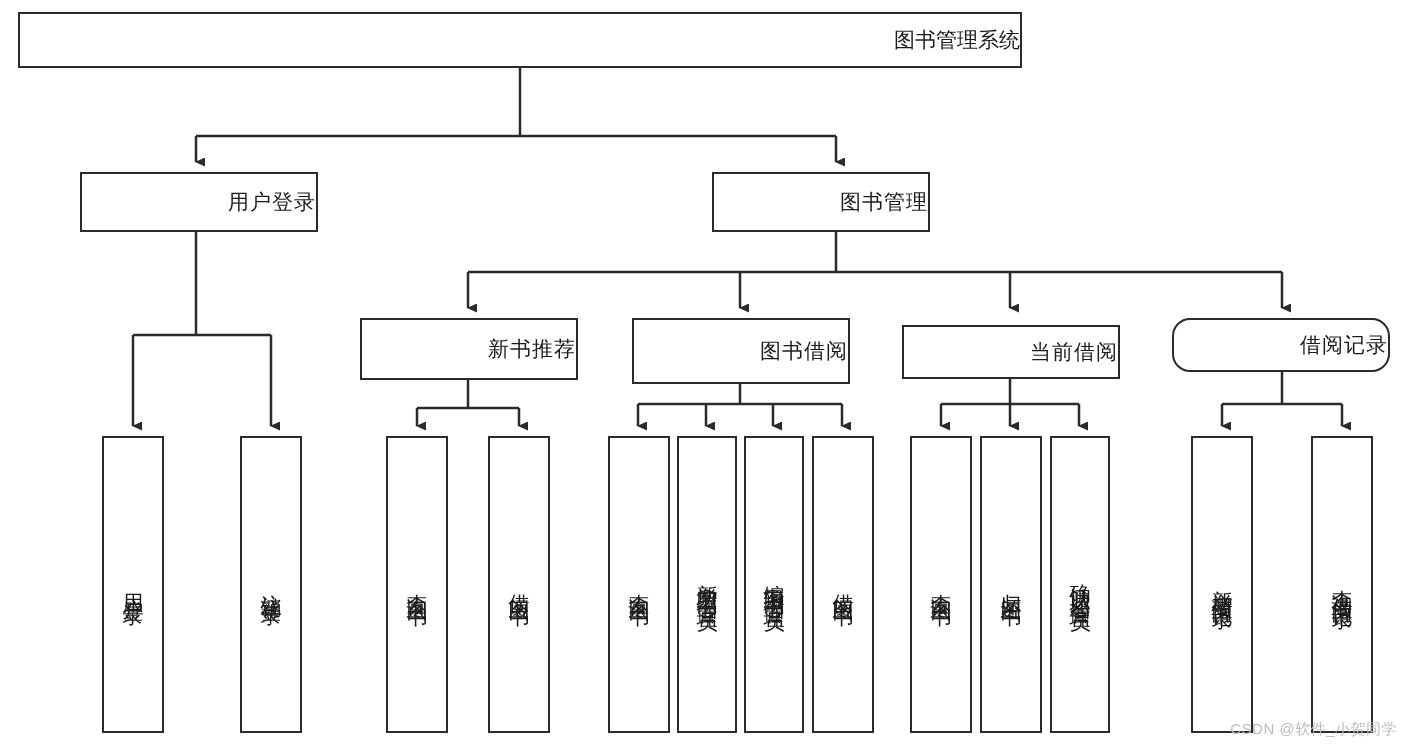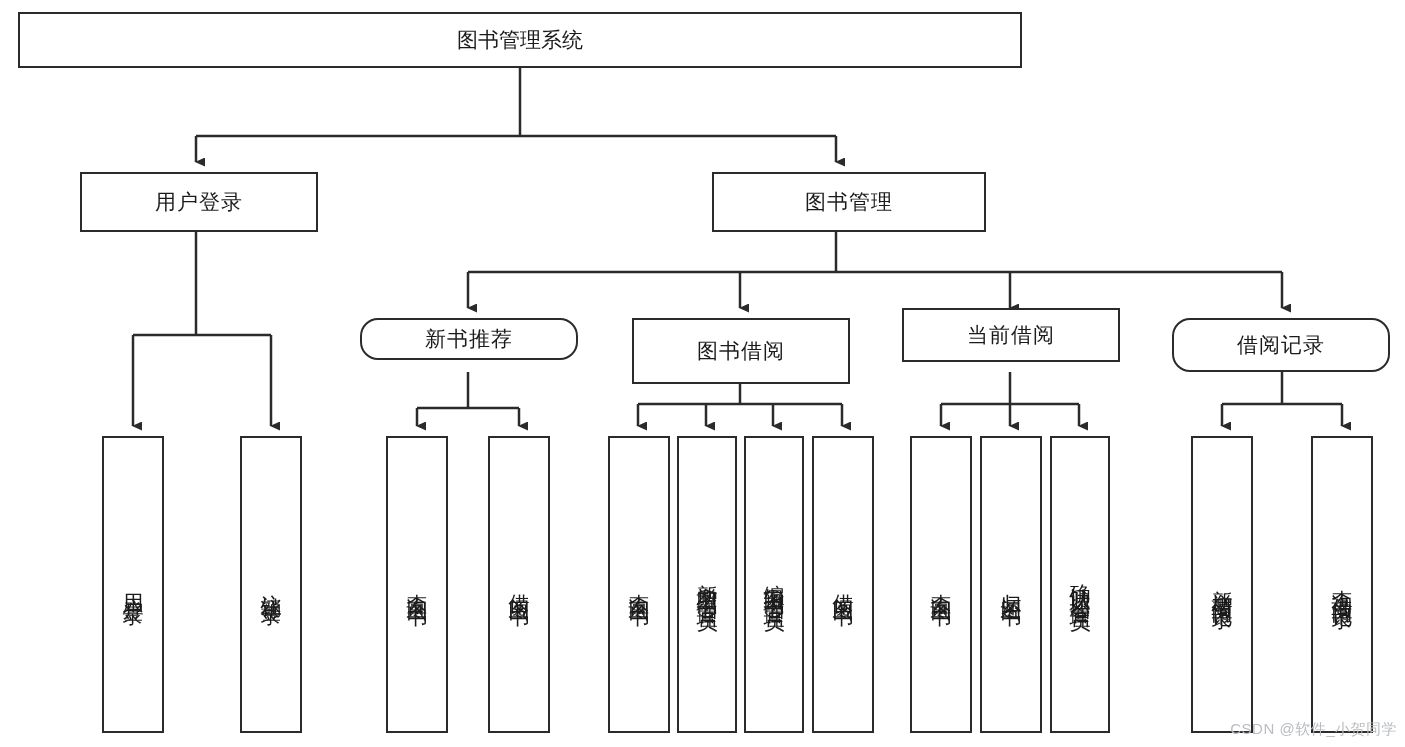--- a/index.html
+++ b/index.html
@@ -25,21 +25,21 @@
     height: 747px;
     pointer-events: none;
   }
   .node {
     position: absolute;
     box-sizing: border-box;
     border: 2.5px solid #2b2b2b;
     background: #ffffff;
     display: flex;
     align-items: center;
-    justify-content: center;
+    justify-content: flex-end;
     color: #1b1b1b;
     z-index: 2;
   }
   .node.h {
     font-size: 21px;
     letter-spacing: 1px;
     line-height: 1.1;
   }
   .node.root {
     font-size: 21px;
@@ -124,31 +124,31 @@
     </g>
   </svg>
 
   <div class="node root" style="left:18px; top:12px; width:1004px; height:56px;">
     <span>图书管理系统</span>
   </div>
 
   <div class="node h" style="left:80px; top:172px; width:238px; height:60px;">
     <span>用户登录</span>
   </div>
-  <div class="node h" style="left:712px; top:172px; width:274px; height:60px;">
+  <div class="node h" style="left:712px; top:172px; width:218px; height:60px;">
     <span>图书管理</span>
   </div>
 
-  <div class="node h" style="left:360px; top:318px; width:218px; height:42px;border-radius:18px;">
+  <div class="node h" style="left:360px; top:318px; width:218px; height:62px;">
     <span>新书推荐</span>
   </div>
   <div class="node h" style="left:632px; top:318px; width:218px; height:66px;">
     <span>图书借阅</span>
   </div>
-  <div class="node h" style="left:902px; top:308px; width:218px; height:54px;">
+  <div class="node h" style="left:902px; top:325px; width:218px; height:54px;">
     <span>当前借阅</span>
   </div>
   <div class="node h" style="left:1172px; top:318px; width:218px; height:54px;border-radius:18px;">
     <span>借阅记录</span>
   </div>
 
   <div class="node v" style="left:102px; top:436px; width:62px; height:297px;">
     <span class="vtext">用户登录</span>
   </div>
   <div class="node v" style="left:240px; top:436px; width:62px; height:297px;">

